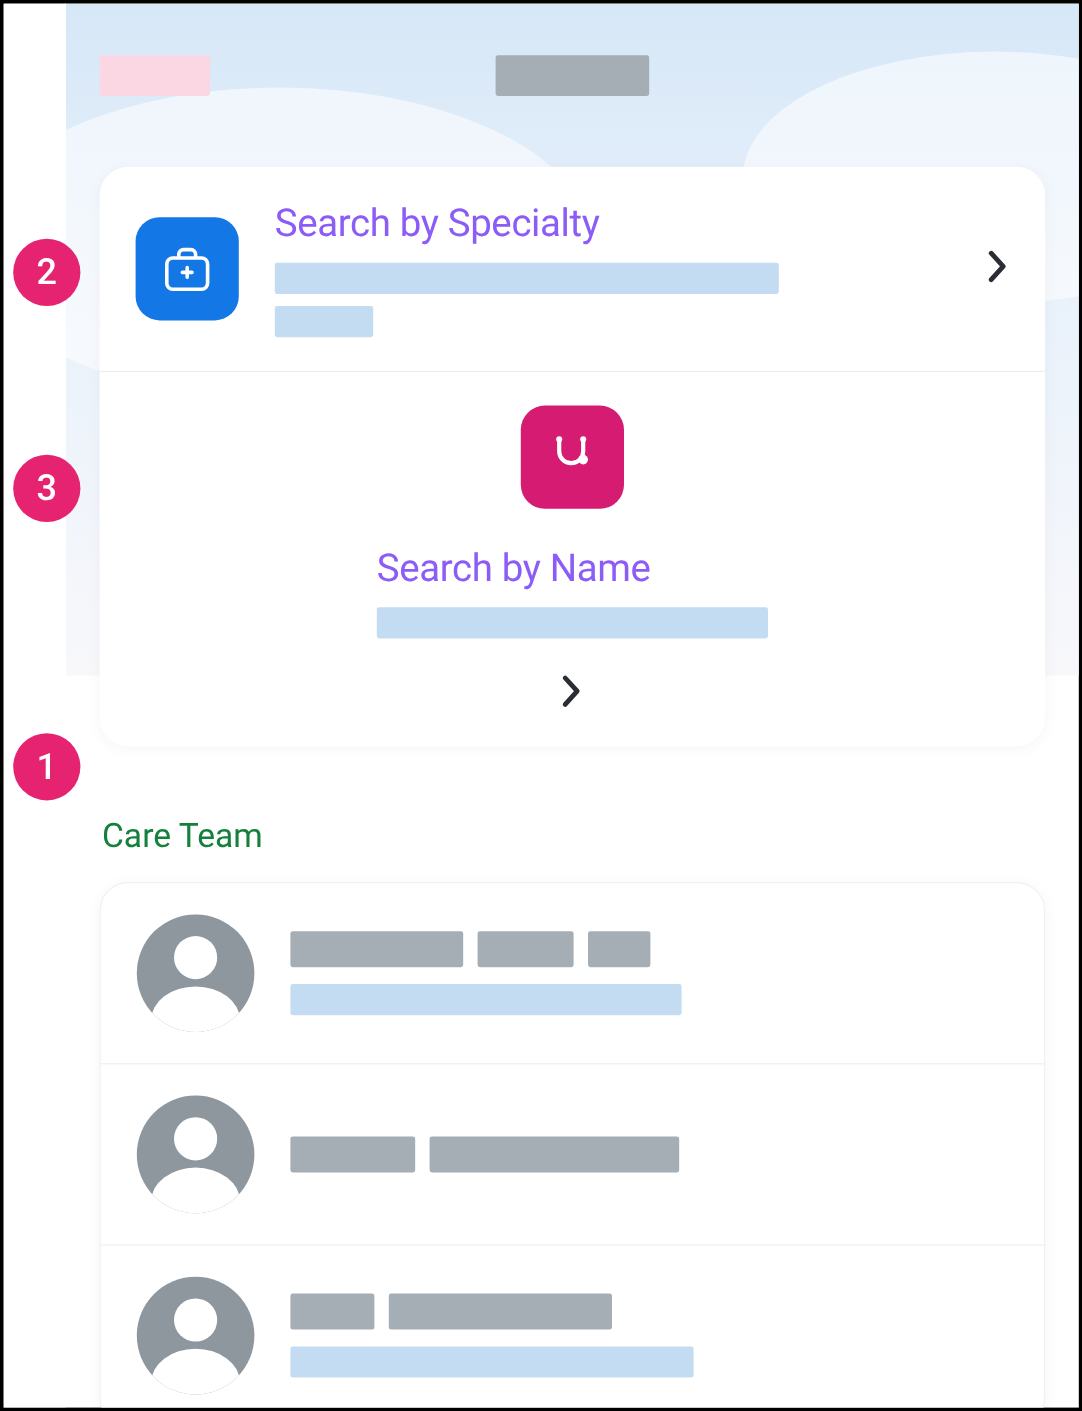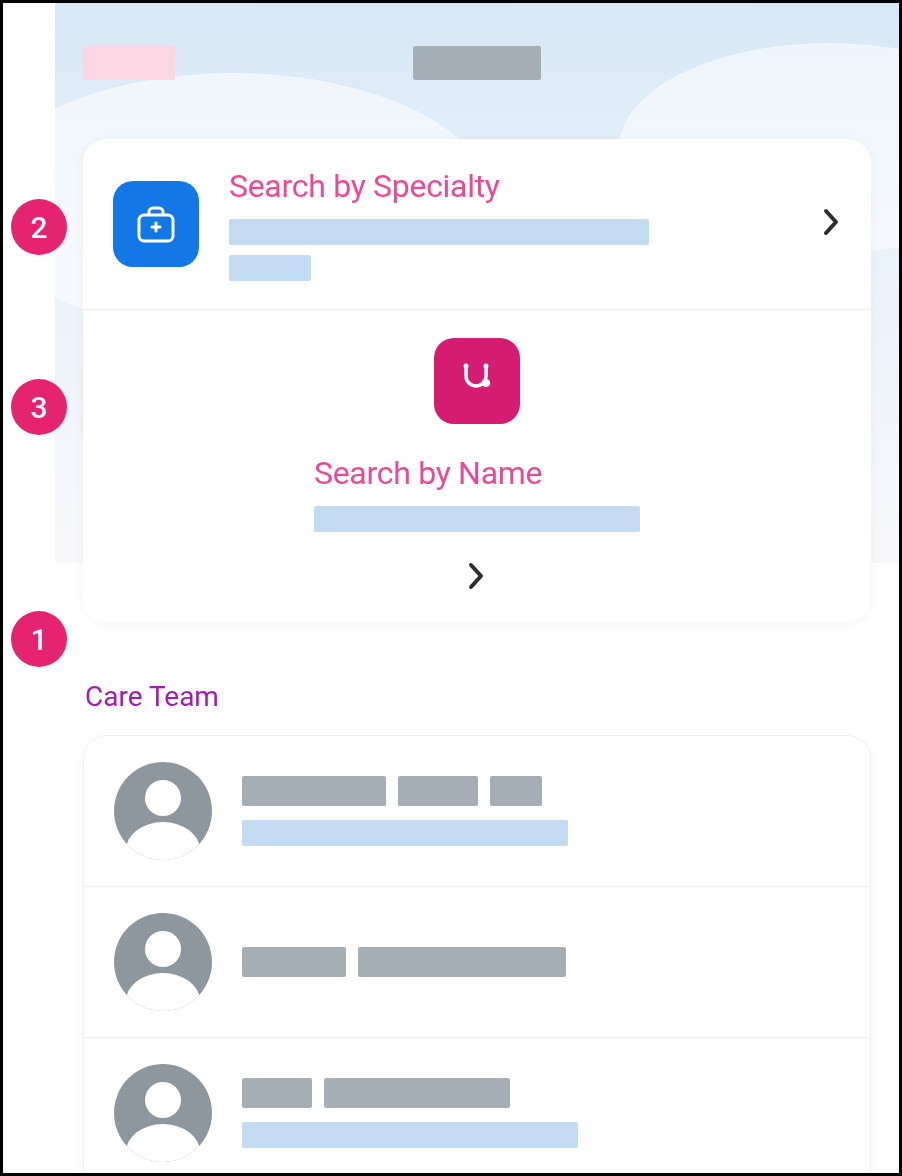--- a/index.html
+++ b/index.html
@@ -89,31 +89,31 @@
     display: flex;
     align-items: center; justify-content: center;
     flex-shrink: 0;
   }
   .option-icon.blue { background: #1477e6; }
   .option-icon.pink { background: #d61b72; }
   .option-text { flex: 1; }
   .option-title {
     font-size: 32px;
     font-weight: 400;
-    color: #ec4899;
+    color: #8b5cf6;
     letter-spacing: -0.3px;
     margin-bottom: 14px;
   }
   .chevron {
     flex-shrink: 0;
     color: #2a2d33;
   }
   .section-label {
     font-size: 28px;
-    color: #a21caf;
+    color: #15803d;
     margin: 58px 0 22px 2px;
     font-weight: 400;
   }
   .team-row {
     display: flex;
     align-items: center;
     padding: 26px 30px;
     gap: 30px;
     cursor: pointer;
   }

